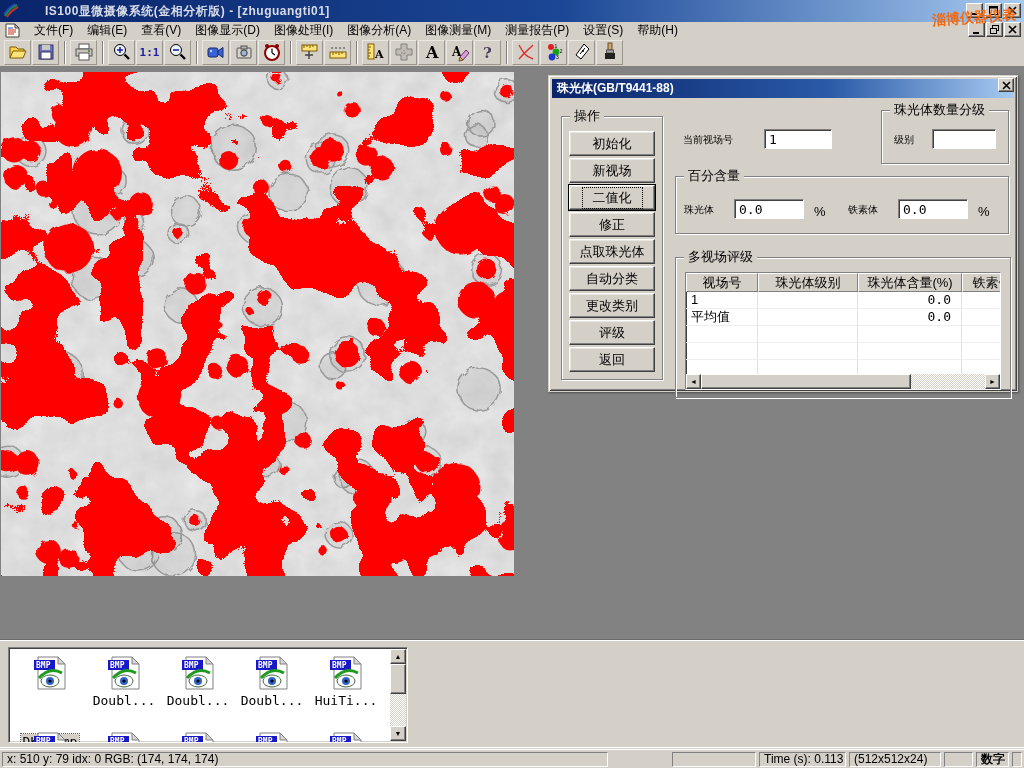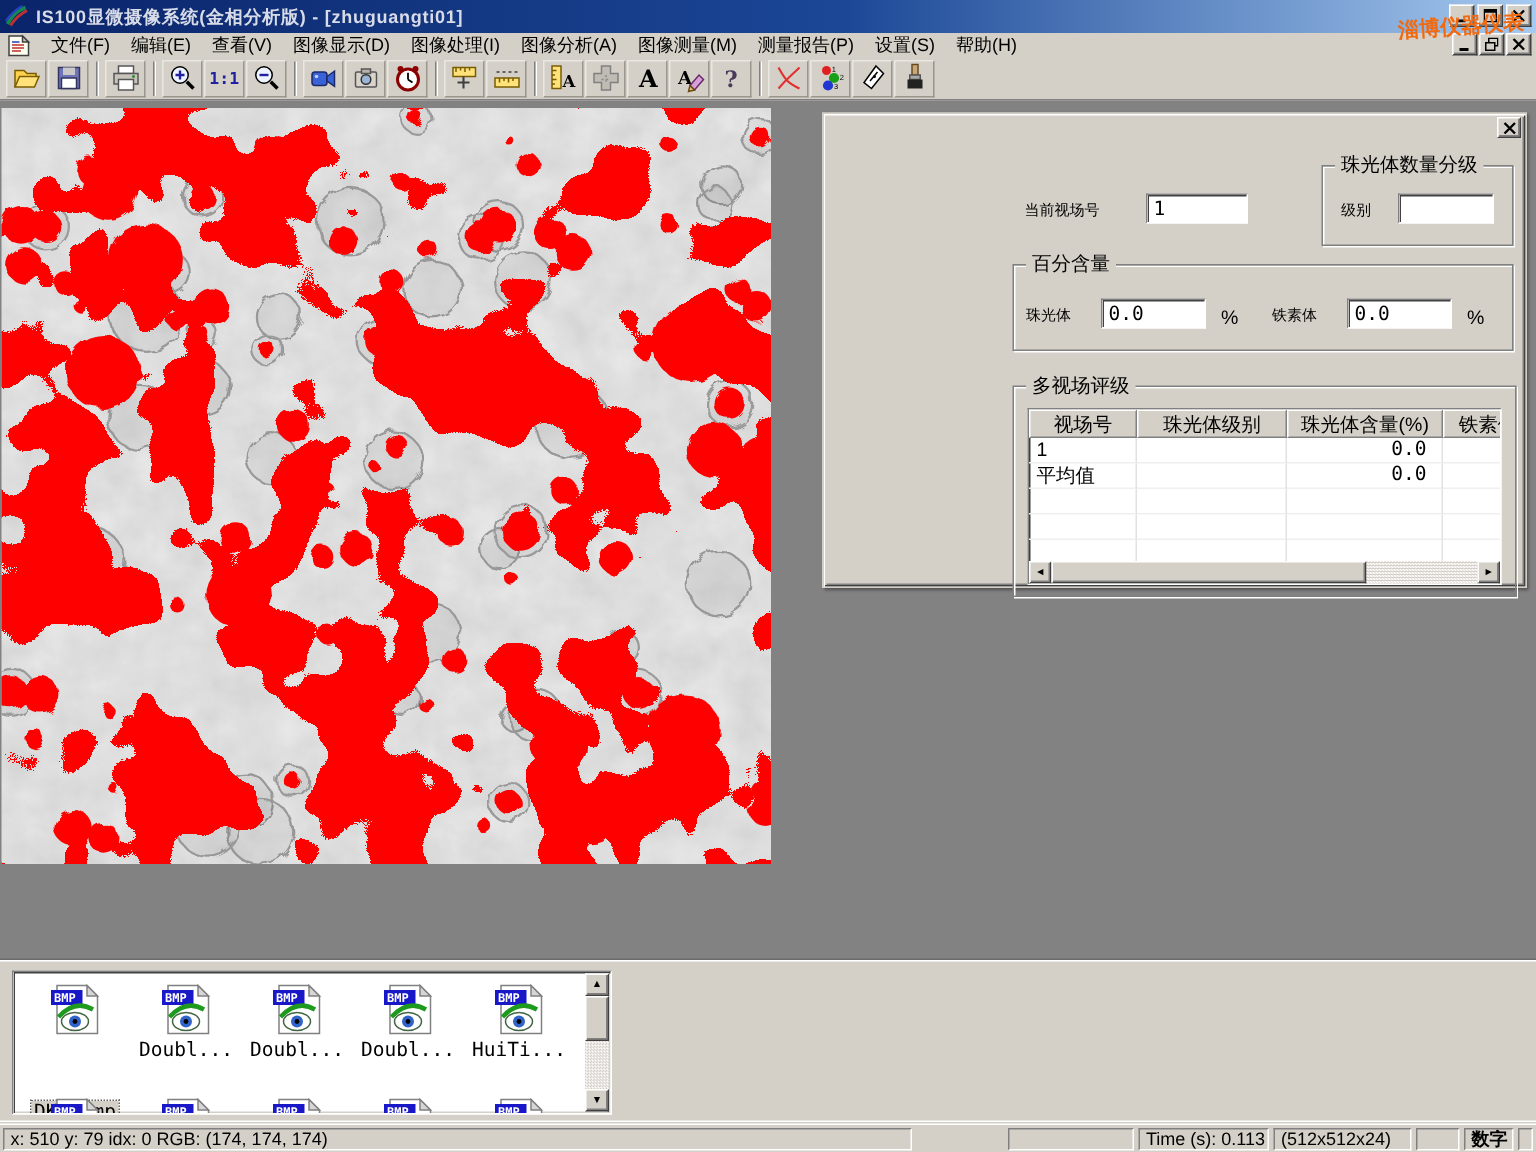--- a/index.html
+++ b/index.html
@@ -4,21 +4,21 @@
 <style>
   * { box-sizing: border-box; margin: 0; padding: 0; }
   html,body { width:1024px; height:768px; overflow:hidden; }
   body { font-family:"Liberation Sans","DejaVu Sans",sans-serif; font-size:12px; background:#d4d0c8; position:relative; cursor:default; }
   .screen { position:absolute; left:0; top:0; width:1024px; height:768px; background:#d4d0c8; }
   .sunken-white { background:#ffffff; border:1px solid; border-color:#808080 #ffffff #ffffff #808080; box-shadow: inset 1px 1px 0 #404040, inset -1px -1px 0 #d4d0c8; }
   .group { position:absolute; border:1px solid #808080; box-shadow: inset 1px 1px 0 #ffffff, 1px 1px 0 #ffffff; }
   .group-label { position:absolute; top:-8px; left:8px; background:#d4d0c8; padding:0 4px; font-size:13px; line-height:14px; white-space:nowrap; }
 
   
-  .titlebar { position:absolute; left:0; top:0; width:1024px; height:22px; background:linear-gradient(90deg,#0a246a 0%,#1b4796 55%,#a6caf0 100%); display:flex; align-items:center; padding:0 3px; }
+  .titlebar { position:absolute; left:0; top:0; width:1024px; height:22px; background:linear-gradient(90deg,#0a246a 0%,#1b4796 55%,#a6caf0 100%); display:flex; align-items:center; padding:0 3px;gap:21px; }
   .titlebar .app-ico { width:17px; height:16px; margin-right:4px; flex:0 0 auto; }
   .title-text { color:#d8dce8; font-weight:bold; font-size:12px; letter-spacing:.5px; white-space:nowrap; }
   .winbtns { position:absolute; right:3px; top:3px; display:flex; gap:2px; }
   .winbtn { width:17px; height:15px; background:#d4d0c8; border:1px solid; border-color:#ffffff #404040 #404040 #ffffff; box-shadow: inset -1px -1px 0 #808080; display:flex; align-items:center; justify-content:center; }
   .winbtn svg { display:block; }
 
   
   .menubar { position:absolute; left:0; top:22px; width:1024px; height:16px; background:#d4d0c8; display:flex; align-items:center; }
   .menubar .doc-ico { width:17px; height:15px; margin:0 6px 0 4px; flex:0 0 auto; }
   .menu-item { padding:1px 7px; font-size:12px; white-space:nowrap; }
@@ -465,26 +465,45 @@
             <circle cx="392.8" cy="471.2" r="19.7" fill="#ff0000"></circle>
             <circle cx="459.6" cy="157.2" r="25.4" fill="#ff0000"></circle>
             <circle cx="96.6" cy="101.3" r="24.3" fill="#ff0000"></circle>
             <circle cx="455.1" cy="415.4" r="24.4" fill="#ff0000"></circle>
           </g>
       </svg>
     </div>
   </div>
 
   <div class="dialog">
+    <div class="dlg-title">
+      <span>珠光体(GB/T9441-88)</span>
+    </div>
     <div class="dlg-close winbtn">
         <svg width="9" height="9" viewBox="0 0 9 9">
           <path d="M1 1 L8 8 M8 1 L1 8" stroke="#000" stroke-width="1.6"></path>
         </svg>
       </div>
 
+    <div class="group" style="left:12px; top:40px; width:102px; height:264px;">
+      <span class="group-label">操作</span>
+      <div class="op-buttons">
+        <div class="op-btn">初始化</div>
+        <div class="op-btn">新视场</div>
+        <div class="op-btn default">
+            <span class="focus-rect">二值化</span>
+          </div>
+        <div class="op-btn">修正</div>
+        <div class="op-btn">点取珠光体</div>
+        <div class="op-btn">自动分类</div>
+        <div class="op-btn">更改类别</div>
+        <div class="op-btn">评级</div>
+        <div class="op-btn">返回</div>
+      </div>
+    </div>
 
     <span class="dlg-label" style="left:134px; top:57px;">当前视场号</span>
     <input class="win-input" style="left: 215px; top: 53px; width: 68px;" value="1">
 
     <div class="group" style="left:332px; top:34px; width:128px; height:54px;">
       <span class="group-label">珠光体数量分级</span>
       <span class="dlg-label" style="left:12px; top:22px;text-align:center;">级别</span>
       <input class="win-input" style="left: 50px; top: 18px; width: 64px;" value="">
     </div>
 

